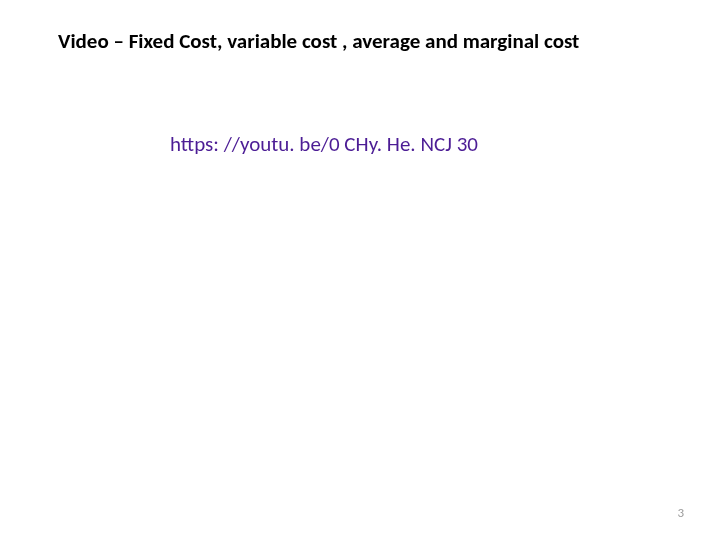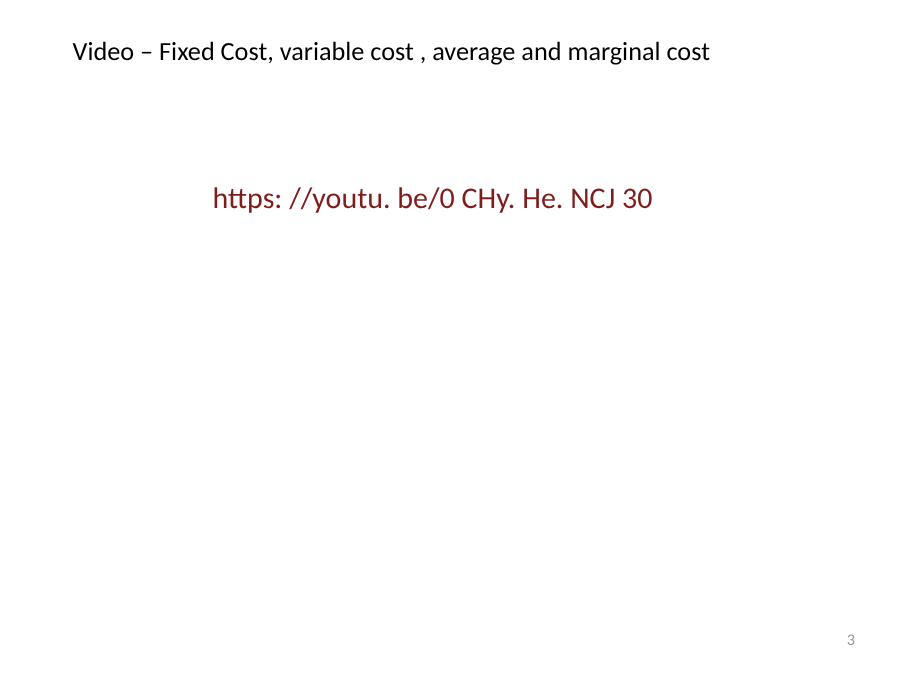--- a/index.html
+++ b/index.html
@@ -13,29 +13,29 @@
       background: #ffffff;
       font-family: Calibri, Arial, sans-serif;
       position: relative;
     }
     .title {
       position: absolute;
       top: 28px;
       left: 58px;
       right: 40px;
       font-size: 21px;
-      font-weight: normal;
+      font-weight: bold;
       color: #000000;
     }
     .link {
       position: absolute;
-      top: 144px;
+      top: 131px;
       left: 170px;
-      font-size: 24px;
-      color: #7f1d1d;
+      font-size: 21px;
+      color: #4c1d95;
       font-weight: normal;
     }
     .page-number {
       position: absolute;
       bottom: 20px;
       right: 36px;
       font-size: 13px;
       color: #9a9a9a;
     }
   </style>

